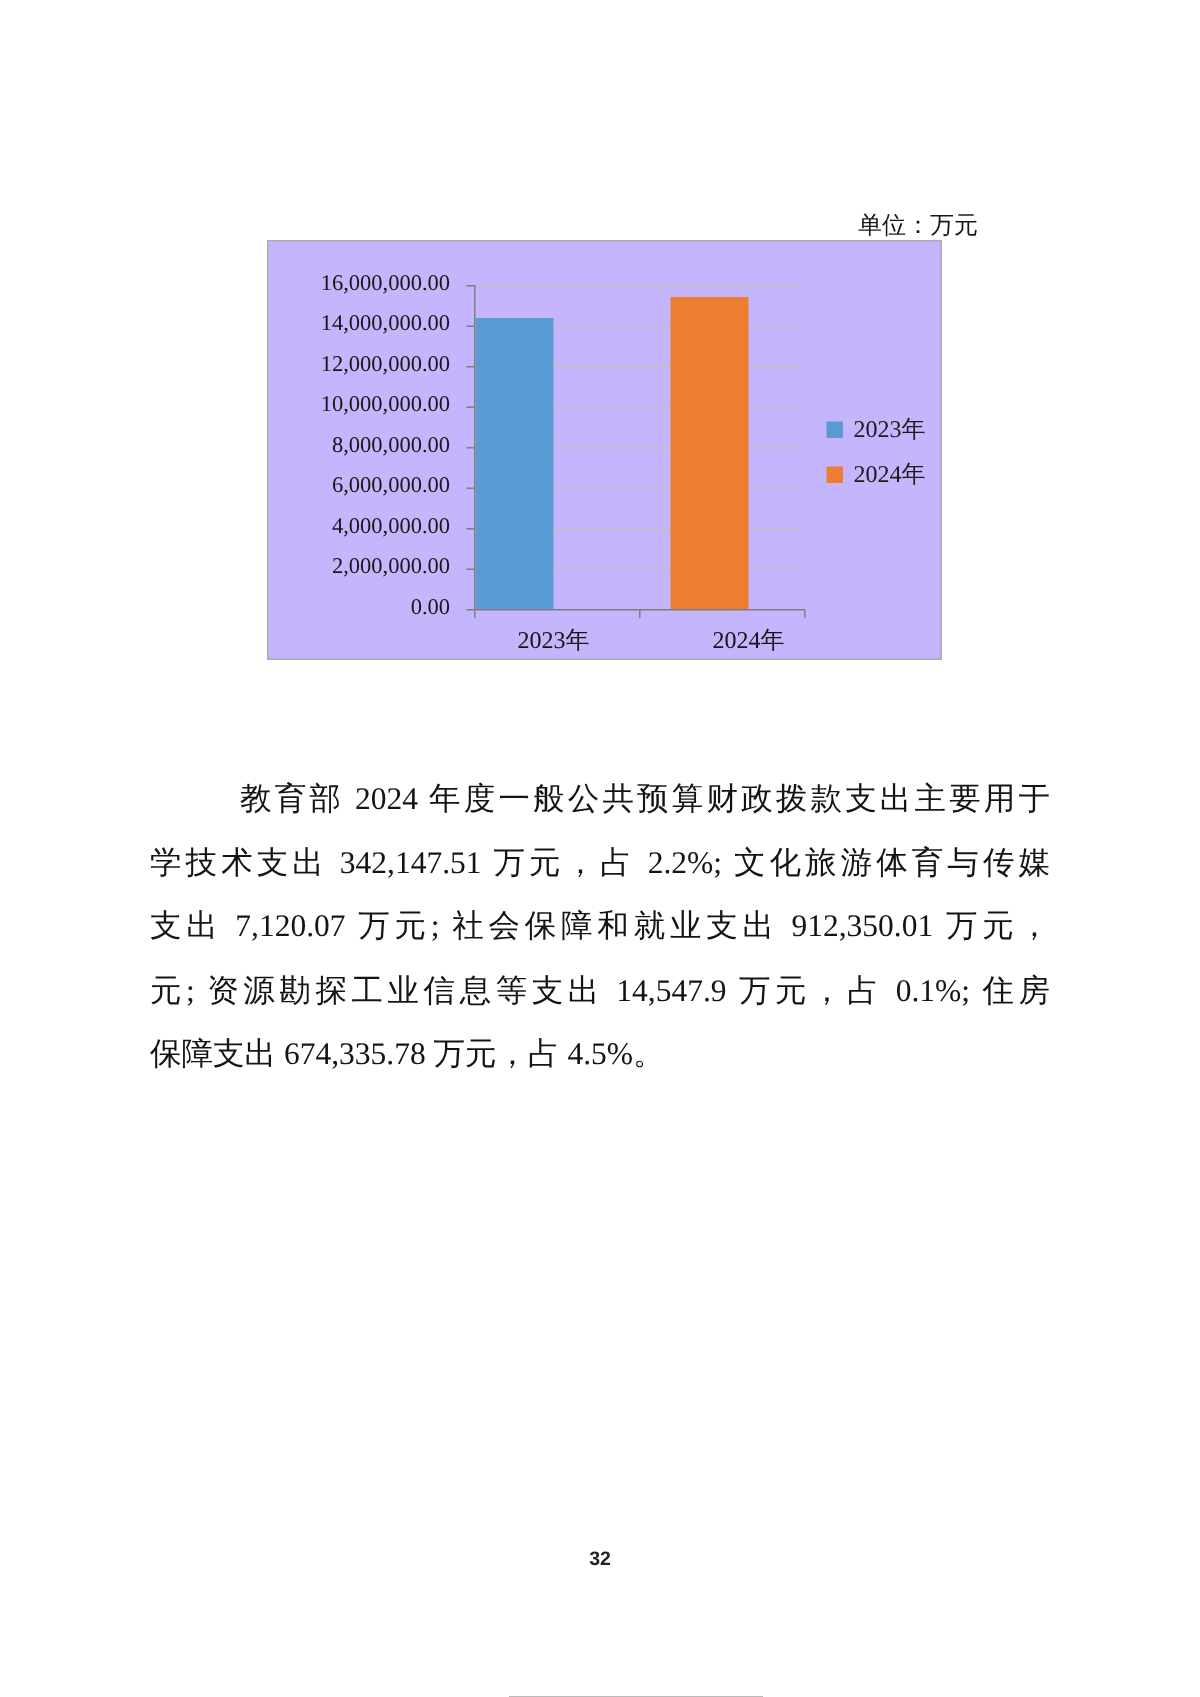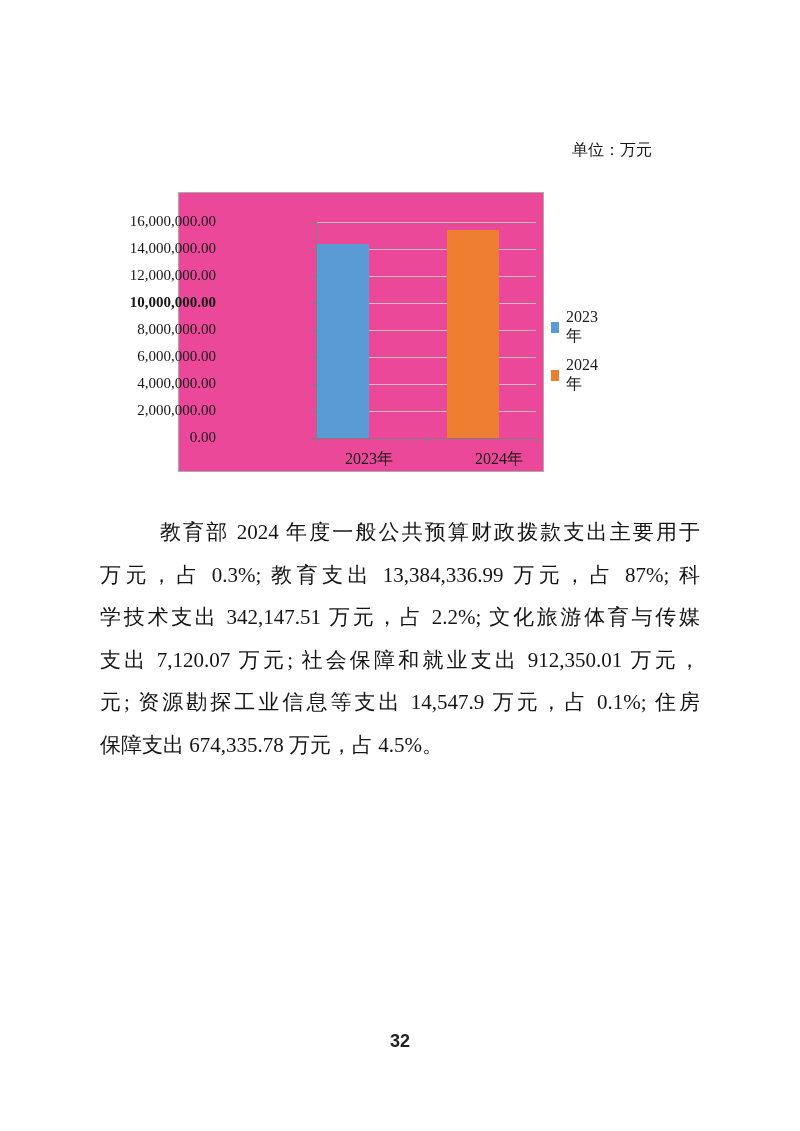--- a/index.html
+++ b/index.html
@@ -23,24 +23,24 @@
   }
   .unit-label {
     position: absolute;
     top: 140px;
     right: 148px;
     font-size: 16px;
     color: #161616;
   }
   .chart-frame {
     position: absolute;
-    left: 178px; top: 192px;
-    width: 366px; height: 280px;
+    left: 178px; top: 160px;
+    width: 450px; height: 280px;
     border: 1px solid #ababab;
-    background: #ec4899;
+    background: #c4b5fd;
     box-sizing: border-box;
   }
   .plot { position: absolute; left: 0; top: 0; width: 100%; height: 100%; }
   .gridline {
     position: absolute;
     left: 137px; width: 220px; height: 1px;
     background: #bfbfbf;
   }
   .axis-x {
     position: absolute;
@@ -106,21 +106,21 @@
     text-align: justify;
     text-align-last: justify;
     white-space: nowrap;
   }
   .para-line.first { text-indent: 60px; }
   .para-line.last { text-align-last: left; white-space: normal; }
   .page-number {
     position: absolute;
     left: 0; right: 0; top: 1031px;
     text-align: center;
-    font-size: 18px;
+    font-size: 13px;
     font-weight: 600;
     font-family: "Liberation Sans", "DejaVu Sans", sans-serif;
     color: #222222;
   }
 </style>
 </head>
 <body>
 
 <div class="page">
 
@@ -133,21 +133,21 @@
         <div class="ytick" style="top: 29px;"></div>
         <div class="ylabel" style="top: 29px;">16,000,000.00</div>
         <div class="gridline" style="top: 56px;"></div>
         <div class="ytick" style="top: 56px;"></div>
         <div class="ylabel" style="top: 56px;">14,000,000.00</div>
         <div class="gridline" style="top: 83px;"></div>
         <div class="ytick" style="top: 83px;"></div>
         <div class="ylabel" style="top: 83px;">12,000,000.00</div>
         <div class="gridline" style="top: 110px;"></div>
         <div class="ytick" style="top: 110px;"></div>
-        <div class="ylabel" style="top: 110px; font-weight: bold;">10,000,000.00</div>
+        <div class="ylabel" style="top: 110px;">10,000,000.00</div>
         <div class="gridline" style="top: 137px;"></div>
         <div class="ytick" style="top: 137px;"></div>
         <div class="ylabel" style="top: 137px; padding-left: 20px;">8,000,000.00</div>
         <div class="gridline" style="top: 164px;"></div>
         <div class="ytick" style="top: 164px;"></div>
         <div class="ylabel" style="top: 164px;">6,000,000.00</div>
         <div class="gridline" style="top: 191px;"></div>
         <div class="ytick" style="top: 191px;"></div>
         <div class="ylabel" style="top: 191px;">4,000,000.00</div>
         <div class="gridline" style="top: 218px;"></div>
@@ -173,21 +173,20 @@
       <div class="legend-item">
         <span class="swatch" id="sw1" style="background: rgb(237, 125, 49);"></span>
         <span>2024年</span>
       </div>
     </div>
   </div>
 
 
   <div class="paragraph">
     <div class="para-line first">教育部 2024 年度一般公共预算财政拨款支出主要用于</div>
-    <div class="para-line">万元，占 0.3%; 教育支出 13,384,336.99 万元，占 87%; 科</div>
     <div class="para-line">学技术支出 342,147.51 万元，占 2.2%; 文化旅游体育与传媒</div>
     <div class="para-line">支出 7,120.07 万元; 社会保障和就业支出 912,350.01 万元，</div>
     <div class="para-line">元; 资源勘探工业信息等支出 14,547.9 万元，占 0.1%; 住房</div>
     <div class="para-line last">保障支出 674,335.78 万元，占 4.5%。</div>
   </div>
 
   <div class="page-number">32</div>
 
 </div>
 

